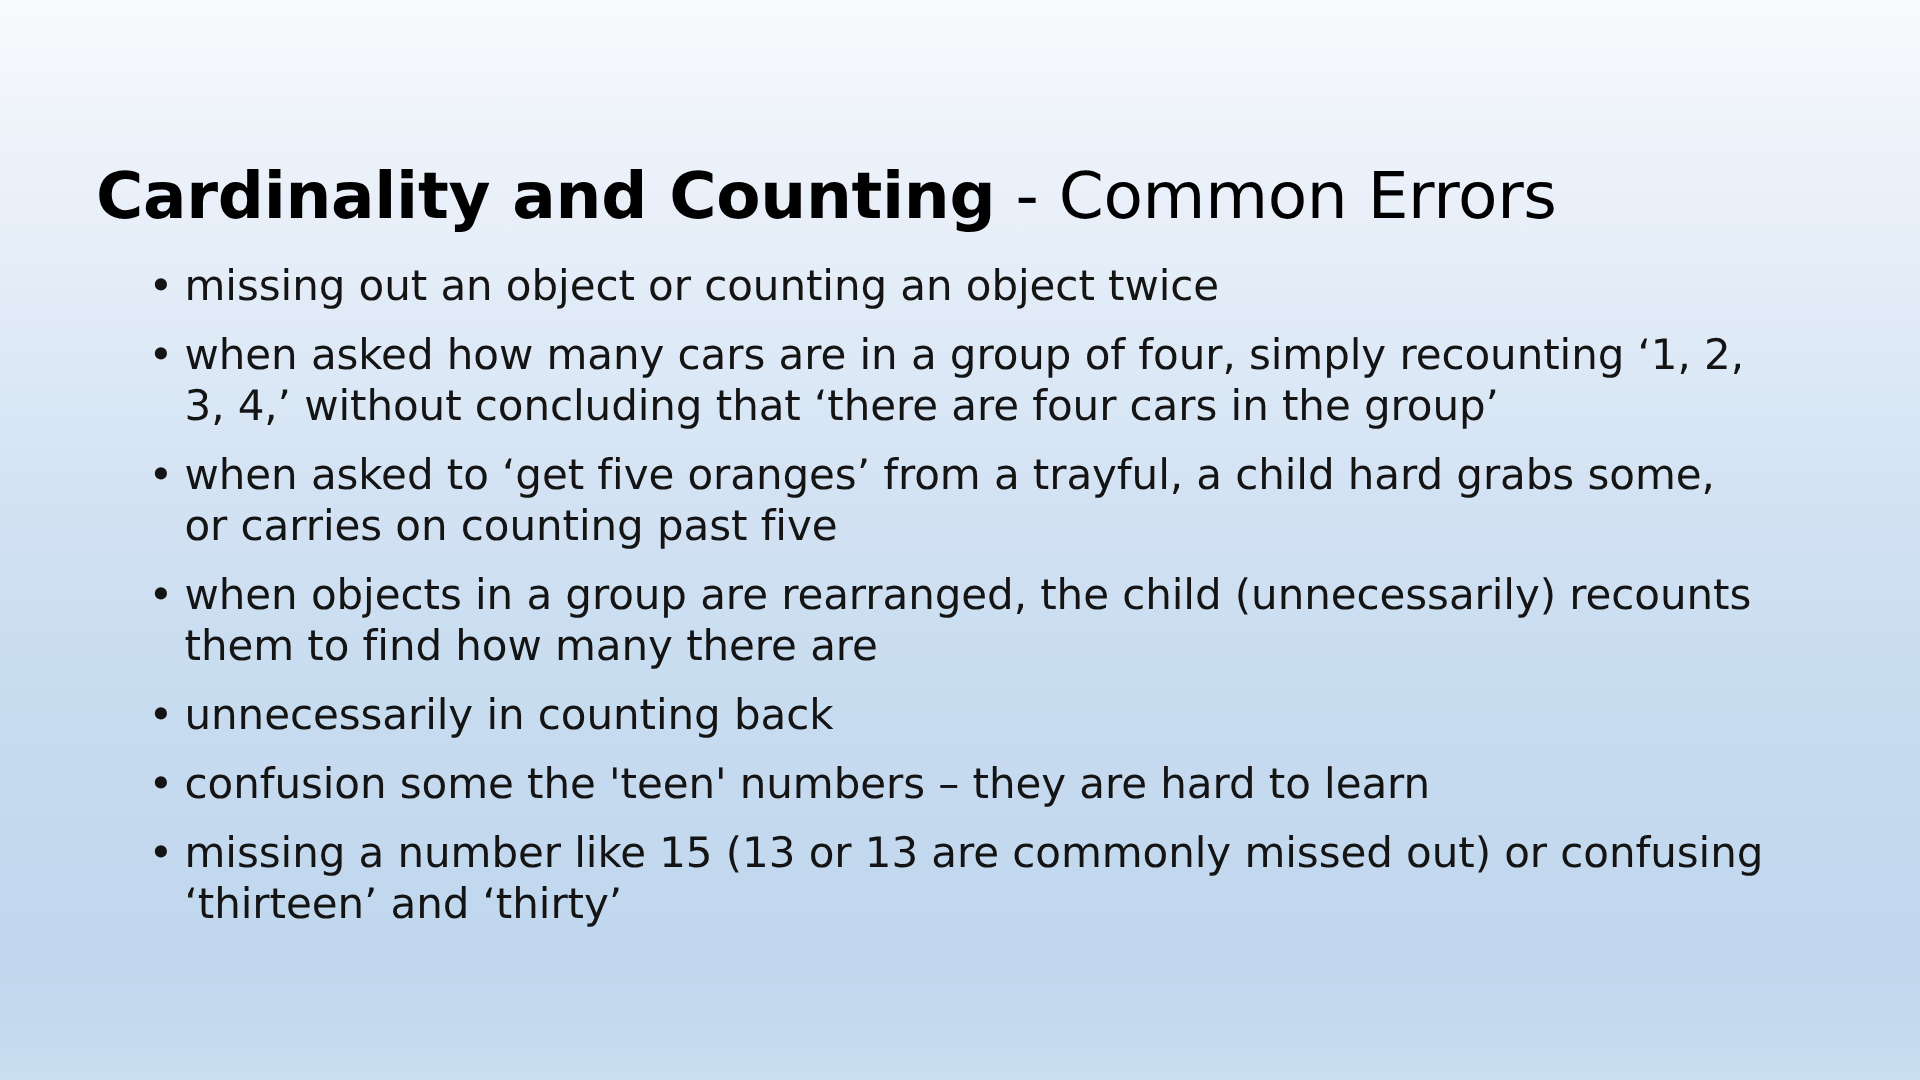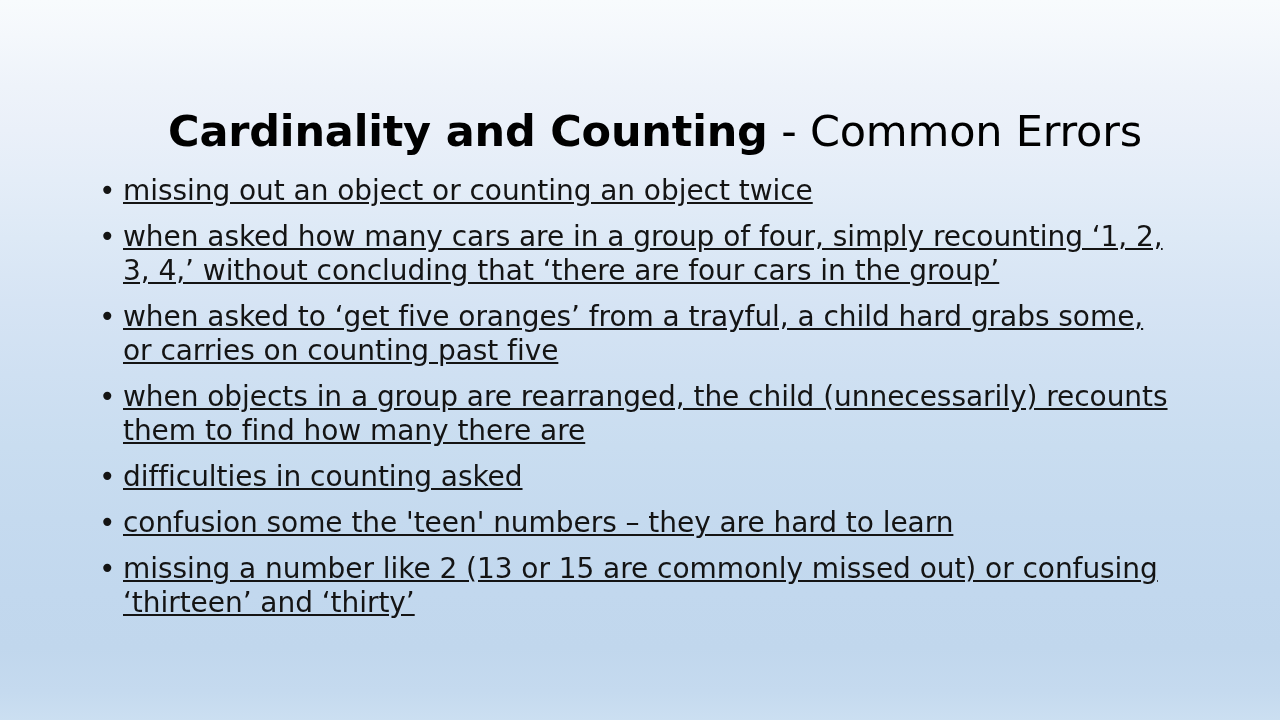--- a/index.html
+++ b/index.html
@@ -30,24 +30,24 @@
         #c5daef 72%,
         #c2d8ee 82%,
         #c1d7ed 90%,
         #c5daef 96%,
         #cbdff1 100%);
     overflow: hidden;
   }
 
   #slide-title {
     position: absolute;
-    left: 79px;
+    left: 64px;
     top: 74px;
     width: 1152px;
-    text-align: center;
+    text-align: left;
     font-size: 43px;
     line-height: 56px;
     color: #000000;
     letter-spacing: -0.2px;
     white-space: nowrap;
   }
   #slide-title .t-bold {
     font-weight: bold;
   }
   #slide-title .t-reg {
@@ -78,21 +78,20 @@
     left: 3px;
     top: 0;
     width: 16px;
     font-size: 28px;
     line-height: 34px;
     color: #141414;
     text-align: left;
   }
   .bullet-text {
     display: block;
-    text-decoration: underline;
   }
 </style>
 </head>
 <body>
 
 <div id="slide">
 
   <h1 id="slide-title"><span class="t-bold">Cardinality and Counting</span><span class="t-reg"> - Common Errors</span></h1>
 
   <div id="body-list">
@@ -112,27 +111,27 @@
       <span class="bullet-text">when asked to ‘get five oranges’ from a trayful, a child hard grabs some, or carries on counting past five</span>
     </div>
 
     <div class="bullet-row">
       <span class="bullet-mark">•</span>
       <span class="bullet-text">when objects in a group are rearranged, the child (unnecessarily) recounts them to find how many there are</span>
     </div>
 
     <div class="bullet-row">
       <span class="bullet-mark">•</span>
-      <span class="bullet-text">difficulties in counting asked</span>
+      <span class="bullet-text">unnecessarily in counting back</span>
     </div>
 
     <div class="bullet-row">
       <span class="bullet-mark">•</span>
       <span class="bullet-text">confusion some the 'teen' numbers – they are hard to learn</span>
     </div>
 
     <div class="bullet-row">
       <span class="bullet-mark">•</span>
-      <span class="bullet-text">missing a number like 2 (13 or 15 are commonly missed out) or confusing ‘thirteen’ and ‘thirty’</span>
+      <span class="bullet-text">missing a number like 15 (13 or 13 are commonly missed out) or confusing ‘thirteen’ and ‘thirty’</span>
     </div>
 
   </div>
 </div>
 
 </body></html>

